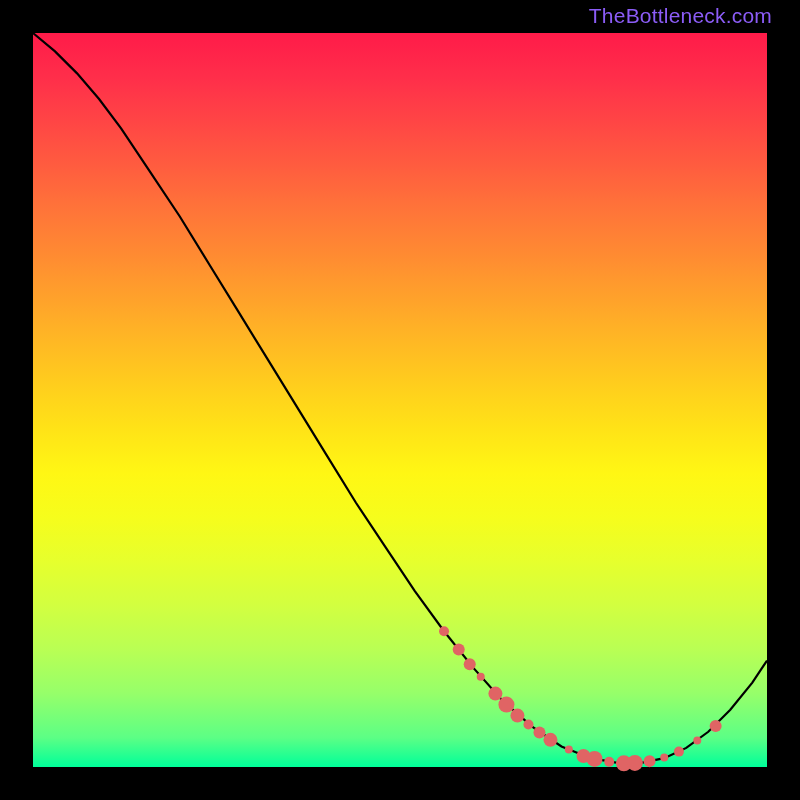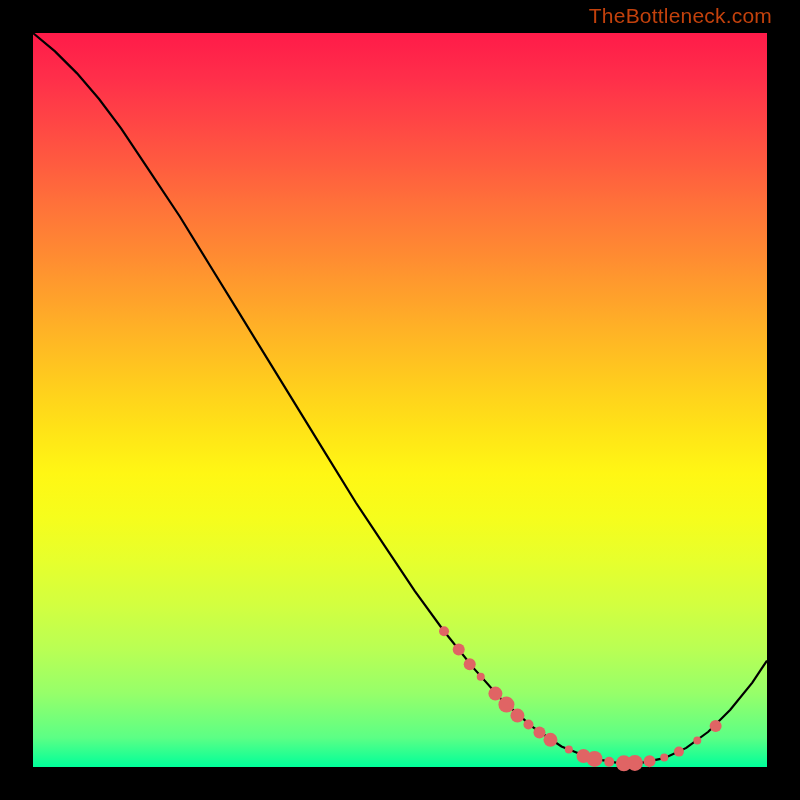--- a/index.html
+++ b/index.html
@@ -43,21 +43,21 @@
       #00ff9a 100%
     );
   }
   .watermark {
     position: absolute;
     top: 4px;
     right: 28px;
     font-family: Arial, Helvetica, sans-serif;
     font-size: 21px;
     font-weight: 500;
-    color: #c2410c;
+    color: #8b5cf6;
     letter-spacing: 0.2px;
   }
   .curve-svg {
     position: absolute;
     left: 0;
     top: 0;
   }
   .dot {
     fill: #e06464;
   }

